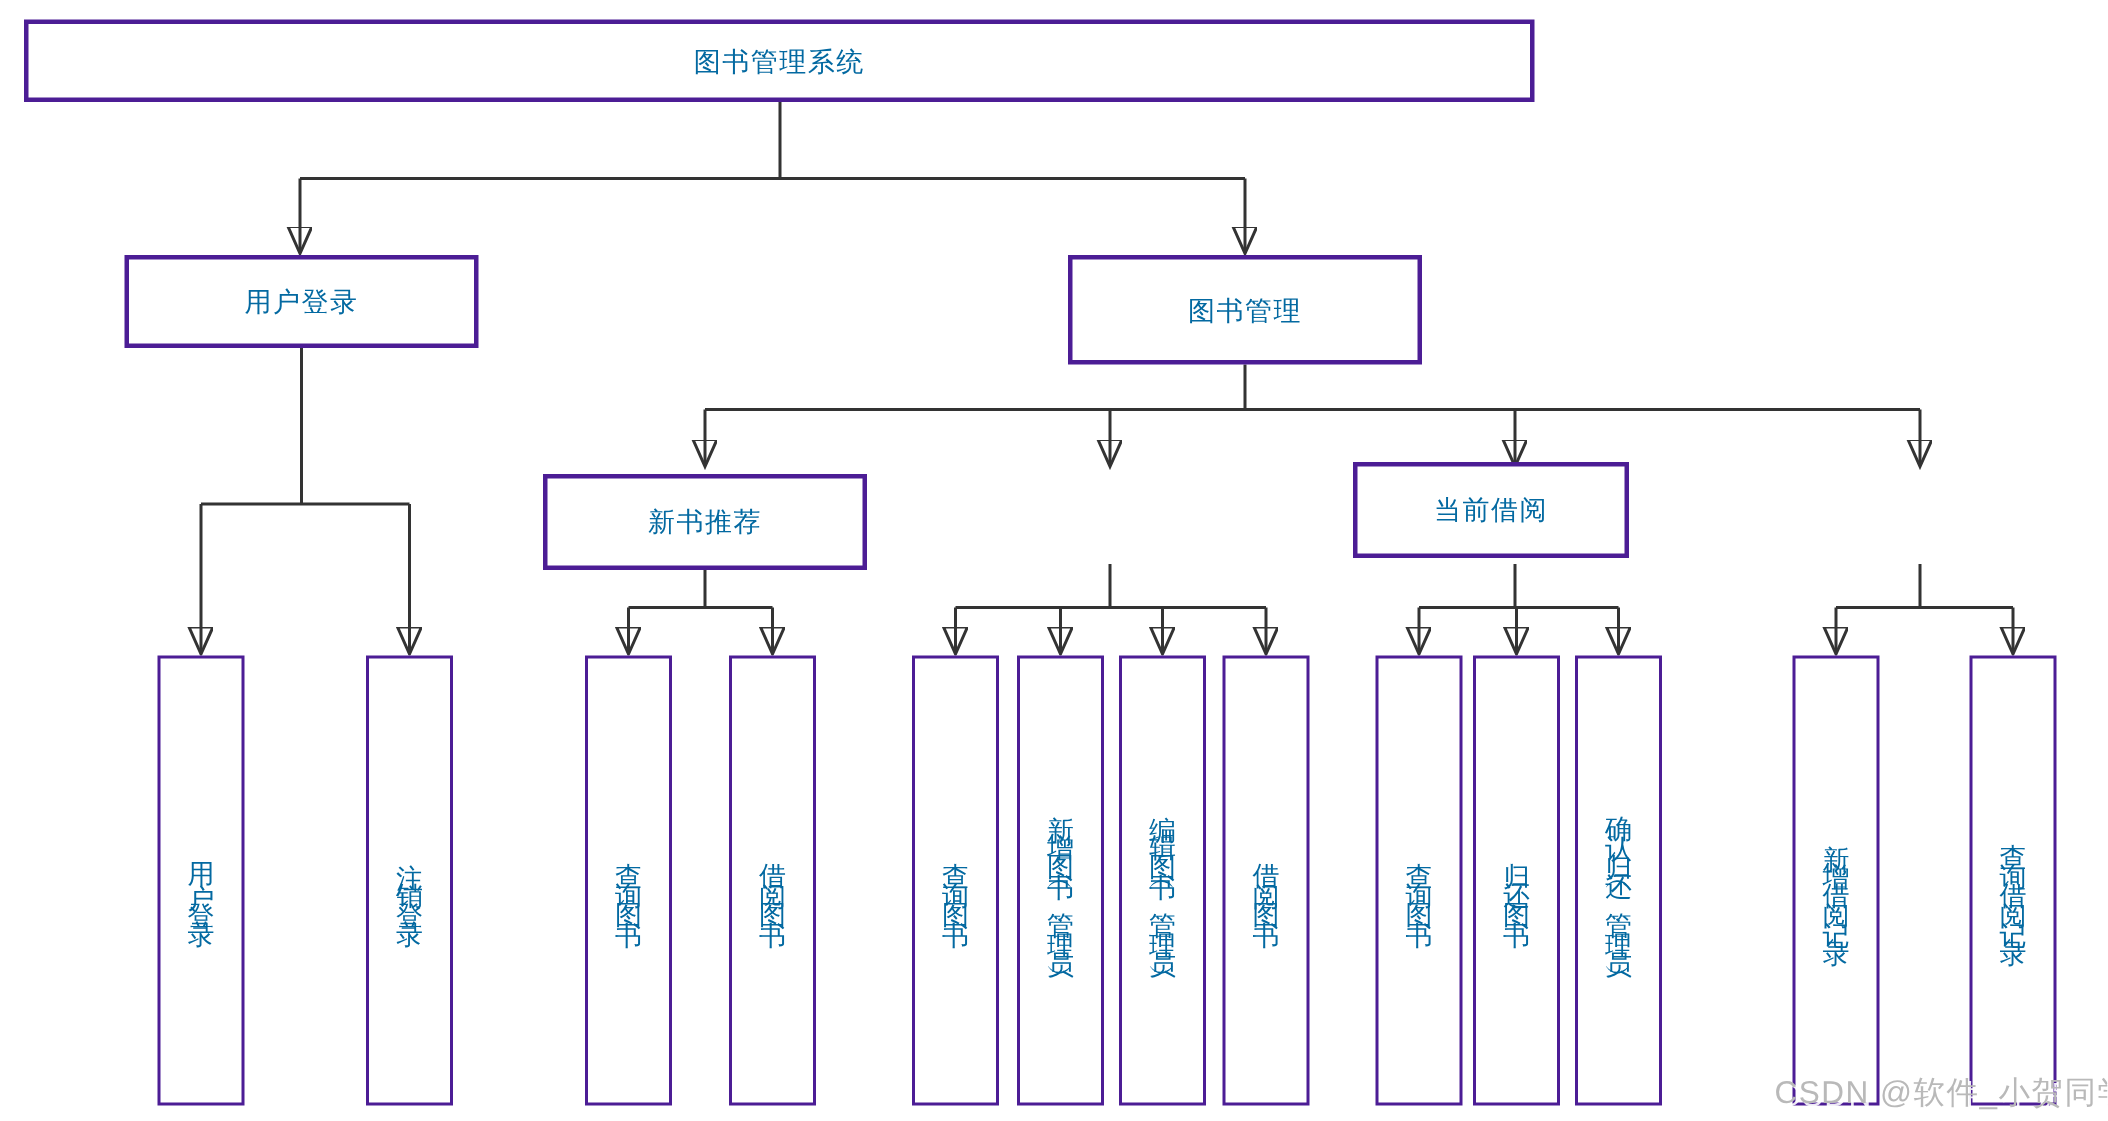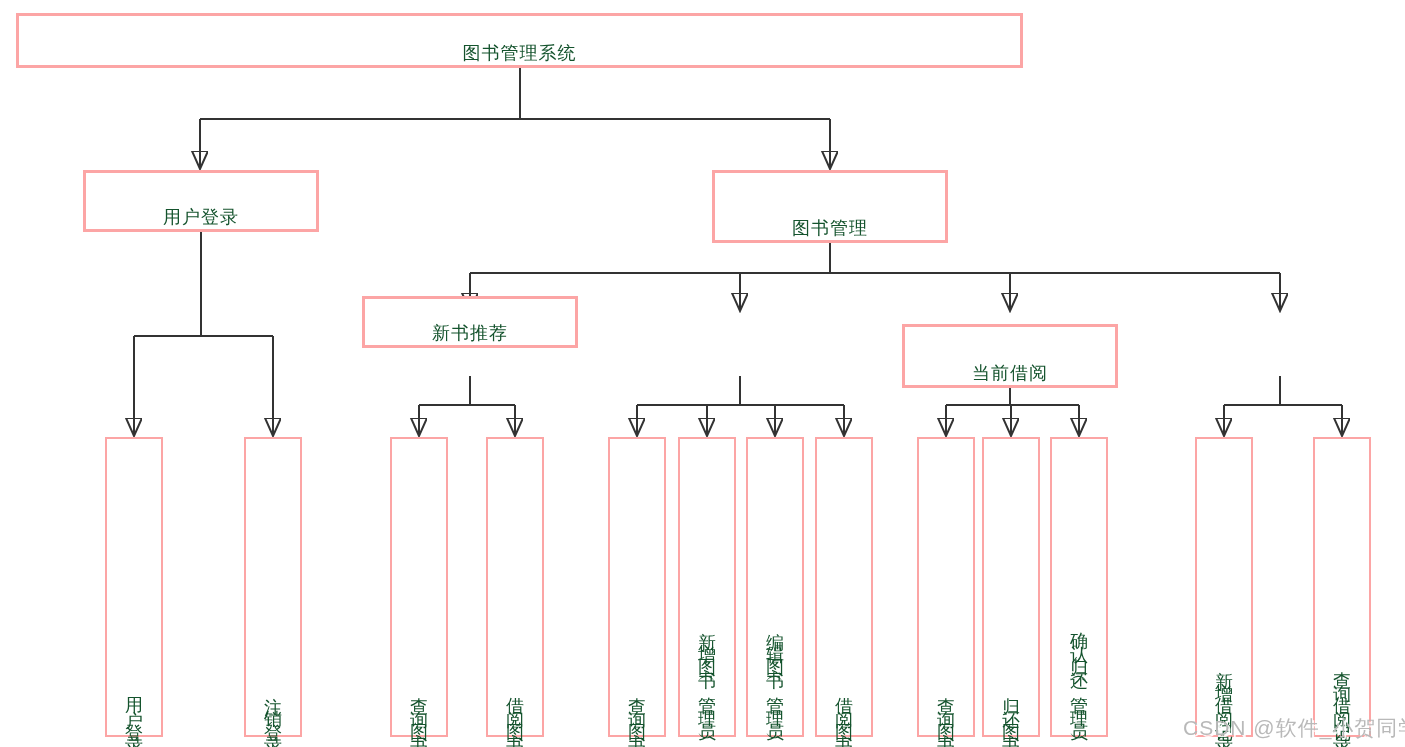--- a/index.html
+++ b/index.html
@@ -4,22 +4,22 @@
 <style>
   html,body{margin:0;padding:0;background:#ffffff;}
   .canvas{
     position:relative;width:1405px;height:747px;background:#ffffff;
     font-family:"Liberation Sans",sans-serif;overflow:hidden;
   }
   .connectors{position:absolute;left:0;top:0;z-index:1;}
   .connectors path{stroke:#333333;stroke-width:2;fill:none;}
   .hbox,.vbox{
     position:absolute;box-sizing:border-box;background:#ffffff;
-    border:3px solid #fca5a5;display:flex;align-items:flex-end;justify-content:center;
-    color:#14532d;z-index:2;
+    border:3px solid #4c1d95;display:flex;align-items:center;justify-content:center;
+    color:#0369a1;z-index:2;
   }
   .hbox{font-size:18px;letter-spacing:1px;}
   .vbox{top:437px;width:58px;height:300px;border-width:2px;font-size:18px;}
   .vtext{
     writing-mode:vertical-rl;text-orientation:mixed;
     letter-spacing:13px;line-height:1;
   }
   .watermark{
     position:absolute;left:1183px;top:714px;z-index:3;
     font-size:21px;color:#b9b9b9;letter-spacing:1px;
@@ -72,24 +72,24 @@
     <span>图书管理系统</span>
   </div>
 
   <div class="hbox" style="left:83px;top:170px;width:236px;height:62px">
     <span>用户登录</span>
   </div>
   <div class="hbox" style="left:712px;top:170px;width:236px;height:73px">
     <span>图书管理</span>
   </div>
 
-  <div class="hbox" style="left:362px;top:296px;width:216px;height:52px">
+  <div class="hbox" style="left:362px;top:316px;width:216px;height:64px">
     <span>新书推荐</span>
   </div>
-  <div class="hbox" style="left:902px;top:324px;width:216px;height:64px">
+  <div class="hbox" style="left:902px;top:308px;width:184px;height:64px">
     <span>当前借阅</span>
   </div>
 
   <div class="vbox" style="left:105px">
     <span class="vtext">用户登录</span>
   </div>
   <div class="vbox" style="left:244px">
     <span class="vtext">注销登录</span>
   </div>
 

